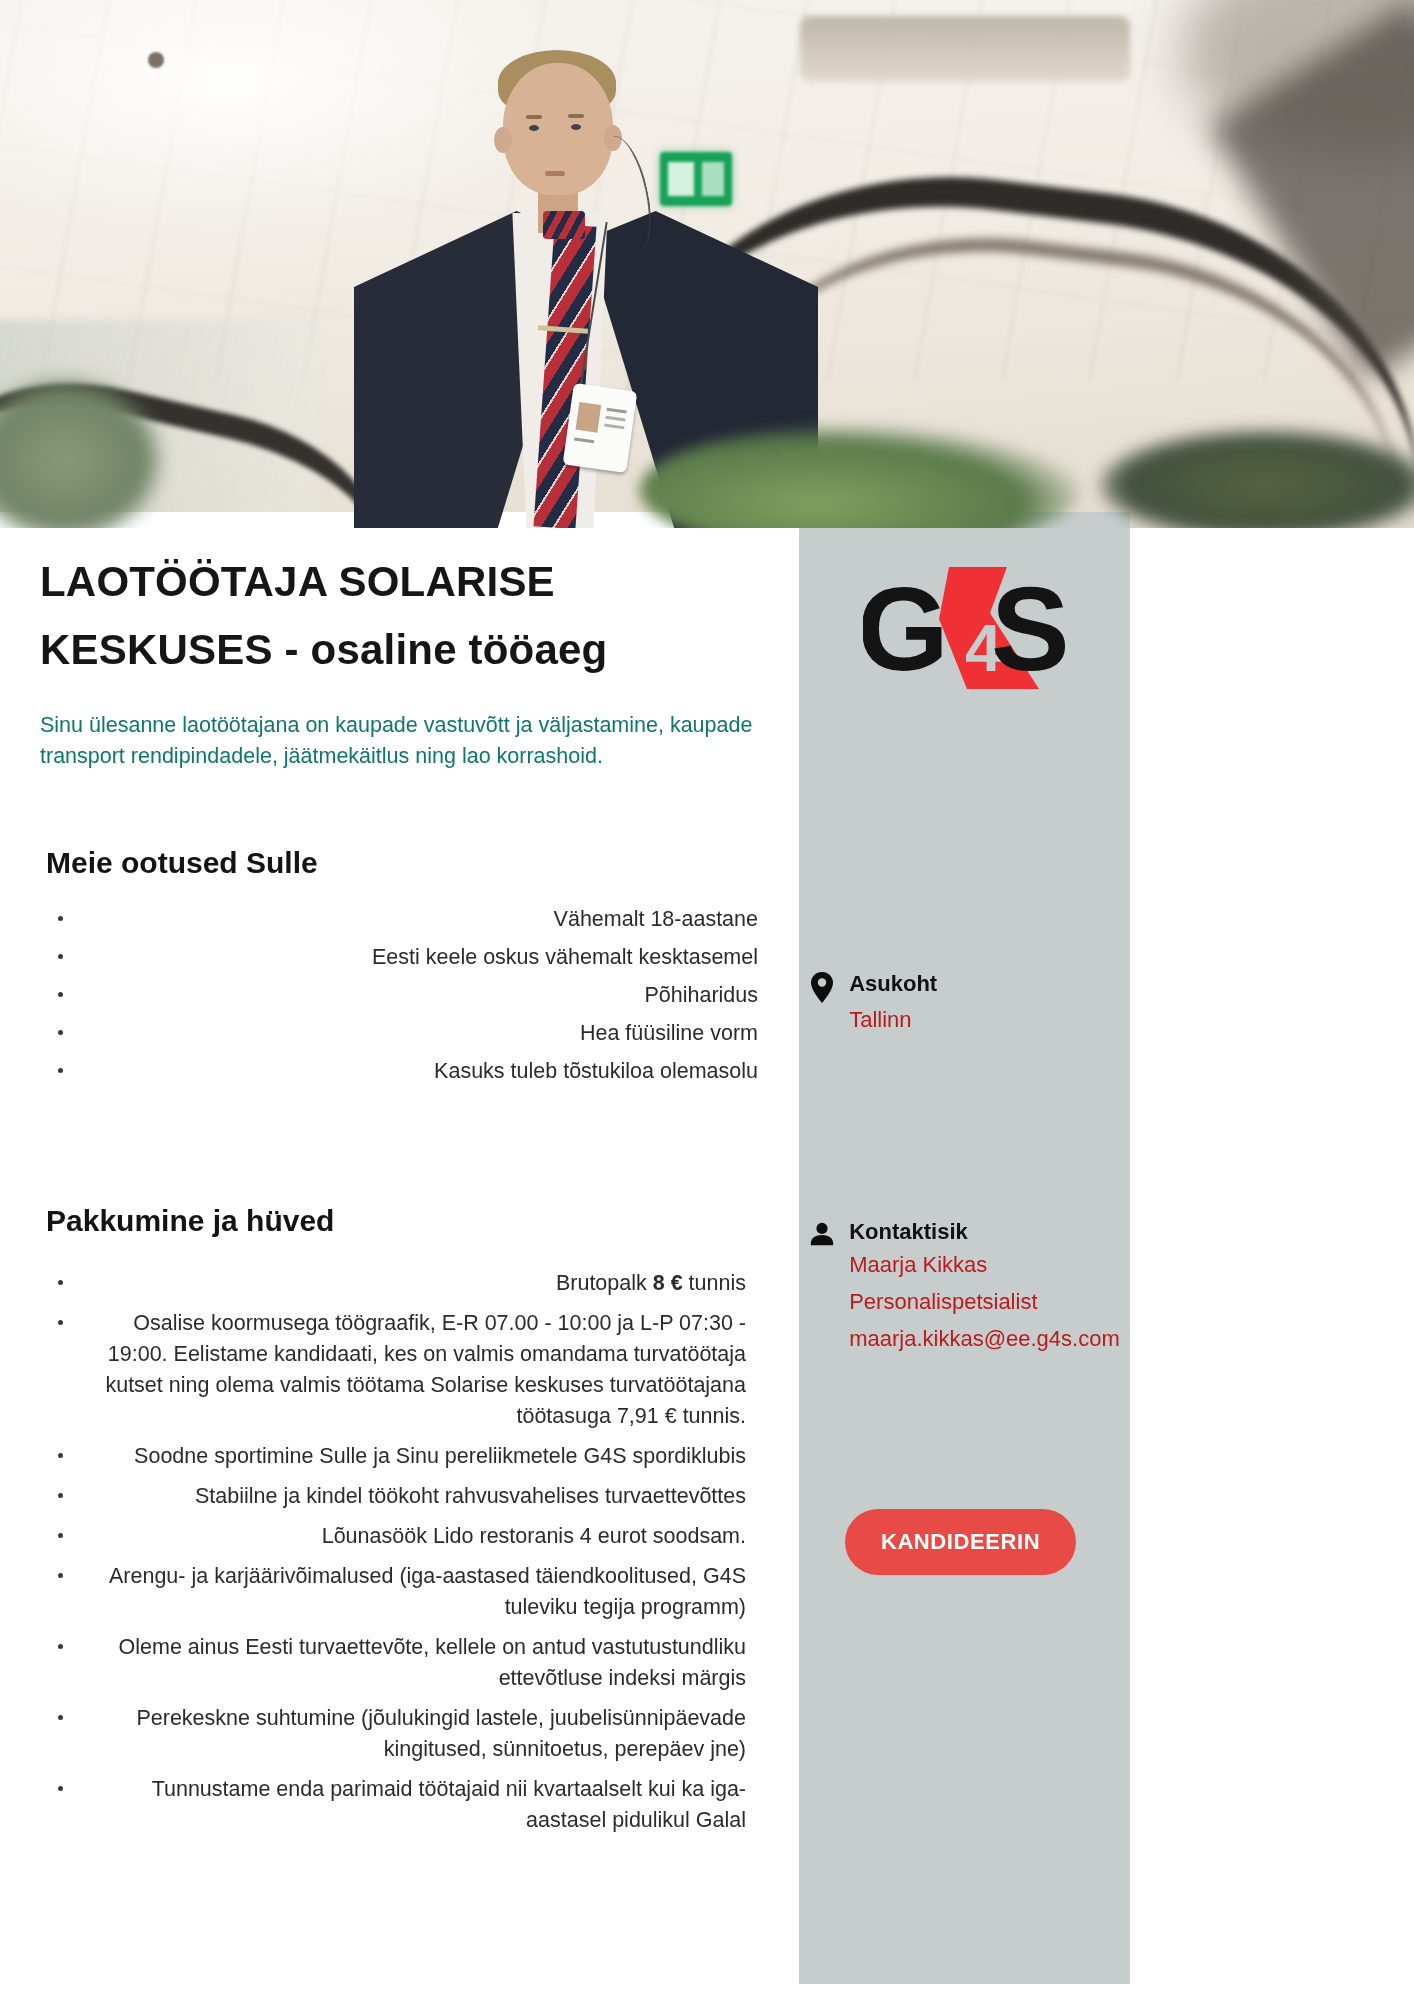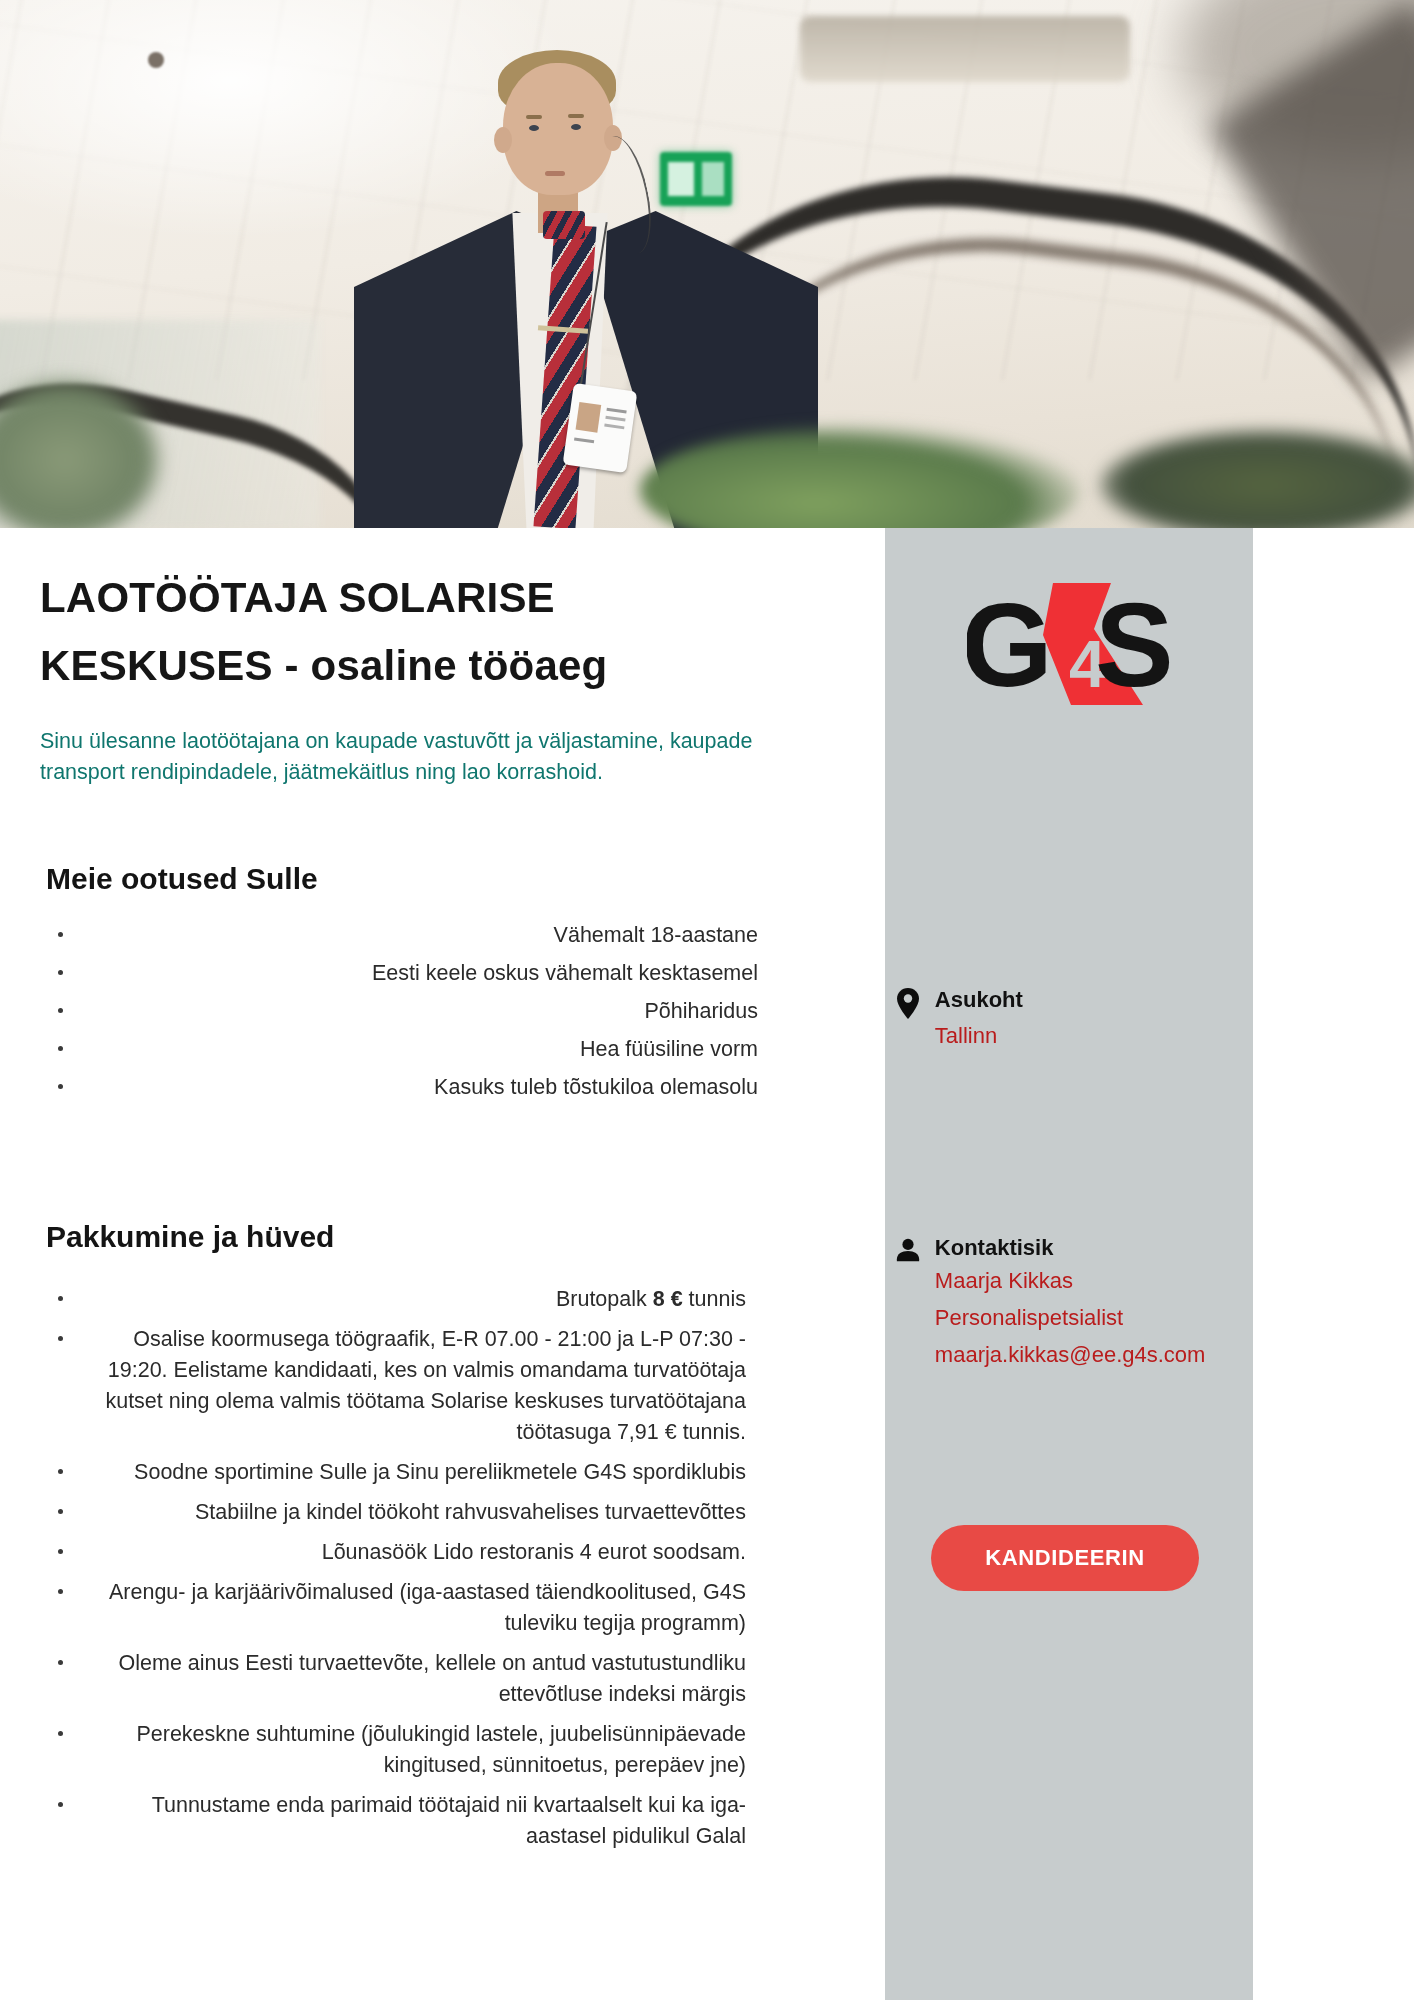--- a/index.html
+++ b/index.html
@@ -68,21 +68,21 @@
   .lanyard{left:252px;top:186px;width:2px;height:175px;background:#4a4a4a;transform:rotate(9deg);}
   .badge{left:228px;top:352px;width:64px;height:82px;background:#fbfbfa;border-radius:6px;
       transform:rotate(8deg);box-shadow:0 2px 4px rgba(0,0,0,.35);}
   .badge:before{content:"";position:absolute;left:8px;top:18px;width:22px;height:28px;background:#c9a585;}
   .badge:after{content:"";position:absolute;left:36px;top:20px;width:20px;height:3px;background:#9a9a9a;
       box-shadow:0 8px 0 #b0b0b0,0 16px 0 #b0b0b0, -28px 34px 0 #9a9a9a;}
   .earwire{left:262px;top:100px;width:44px;height:120px;border:none;border-right:2px solid #3a3a3a;
       border-radius:0 50% 50% 0/0 50% 50% 0;transform:rotate(-12deg);opacity:.8;}
 
   
-  .content-row{position:absolute;left:0;top:528px;width:1253px;height:1472px;display:flex;}
+  .content-row{position:absolute;left:0;top:512px;width:1130px;height:1472px;display:flex;}
   .main{width:997px;box-sizing:border-box;padding:26px 0 0 40px;background:#ffffff;}
   .main h1{width:740px;margin:10px 0 0 0;font-size:42px;line-height:68px;font-weight:bold;color:#161616;letter-spacing:.2px;}
   .intro{width:724px;margin-top:26px;font-size:21.5px;line-height:31px;color:#0f766e;}
   .section-heading{margin:0 0 0 6px;font-size:30px;font-weight:bold;color:#141414;}
   .sh-1{margin-top:74px;}
   .sh-2{margin-top:118px;}
   ul.bullets{list-style:none;margin:24px 0 0 0;padding:0 0 0 18px;width:700px;text-align:right;}
   ul.bullets li{position:relative;padding-left:22px;font-size:21.5px;line-height:30px;color:#2b2b2b;margin-bottom:8px;}
   ul.bullets li .dot{position:absolute;left:0;top:12px;width:5px;height:5px;border-radius:50%;background:#3a3a3a;}
   ul.bullets.second{margin-top:30px;width:688px;}
@@ -164,21 +164,21 @@
           <li><span class="dot"></span><span class="li-text">Hea füüsiline vorm</span></li>
 
           <li><span class="dot"></span><span class="li-text">Kasuks tuleb tõstukiloa olemasolu</span></li>
         </ul>
 
       <h2 class="section-heading sh-2">Pakkumine ja hüved</h2>
       <ul class="bullets second">
 
           <li><span class="dot"></span><span class="li-text">Brutopalk <b>8 €</b> tunnis</span></li>
 
-          <li><span class="dot"></span><span class="li-text">Osalise koormusega töögraafik, E-R 07.00 - 21:00 ja L-P 07:30 - 19:20. Eelistame kandidaati, kes on valmis omandama turvatöötaja kutset ning olema valmis töötama Solarise keskuses turvatöötajana töötasuga 7,91 € tunnis.</span></li>
+          <li><span class="dot"></span><span class="li-text">Osalise koormusega töögraafik, E-R 07.00 - 10:00 ja L-P 07:30 - 19:00. Eelistame kandidaati, kes on valmis omandama turvatöötaja kutset ning olema valmis töötama Solarise keskuses turvatöötajana töötasuga 7,91 € tunnis.</span></li>
 
           <li><span class="dot"></span><span class="li-text">Soodne sportimine Sulle ja Sinu pereliikmetele G4S spordiklubis</span></li>
 
           <li><span class="dot"></span><span class="li-text">Stabiilne ja kindel töökoht rahvusvahelises turvaettevõttes</span></li>
 
           <li><span class="dot"></span><span class="li-text">Lõunasöök Lido restoranis 4 eurot soodsam.</span></li>
 
           <li><span class="dot"></span><span class="li-text">Arengu- ja karjäärivõimalused (iga-aastased täiendkoolitused, G4S tuleviku tegija programm)</span></li>
 
           <li><span class="dot"></span><span class="li-text">Oleme ainus Eesti turvaettevõte, kellele on antud vastutustundliku ettevõtluse indeksi märgis</span></li>

